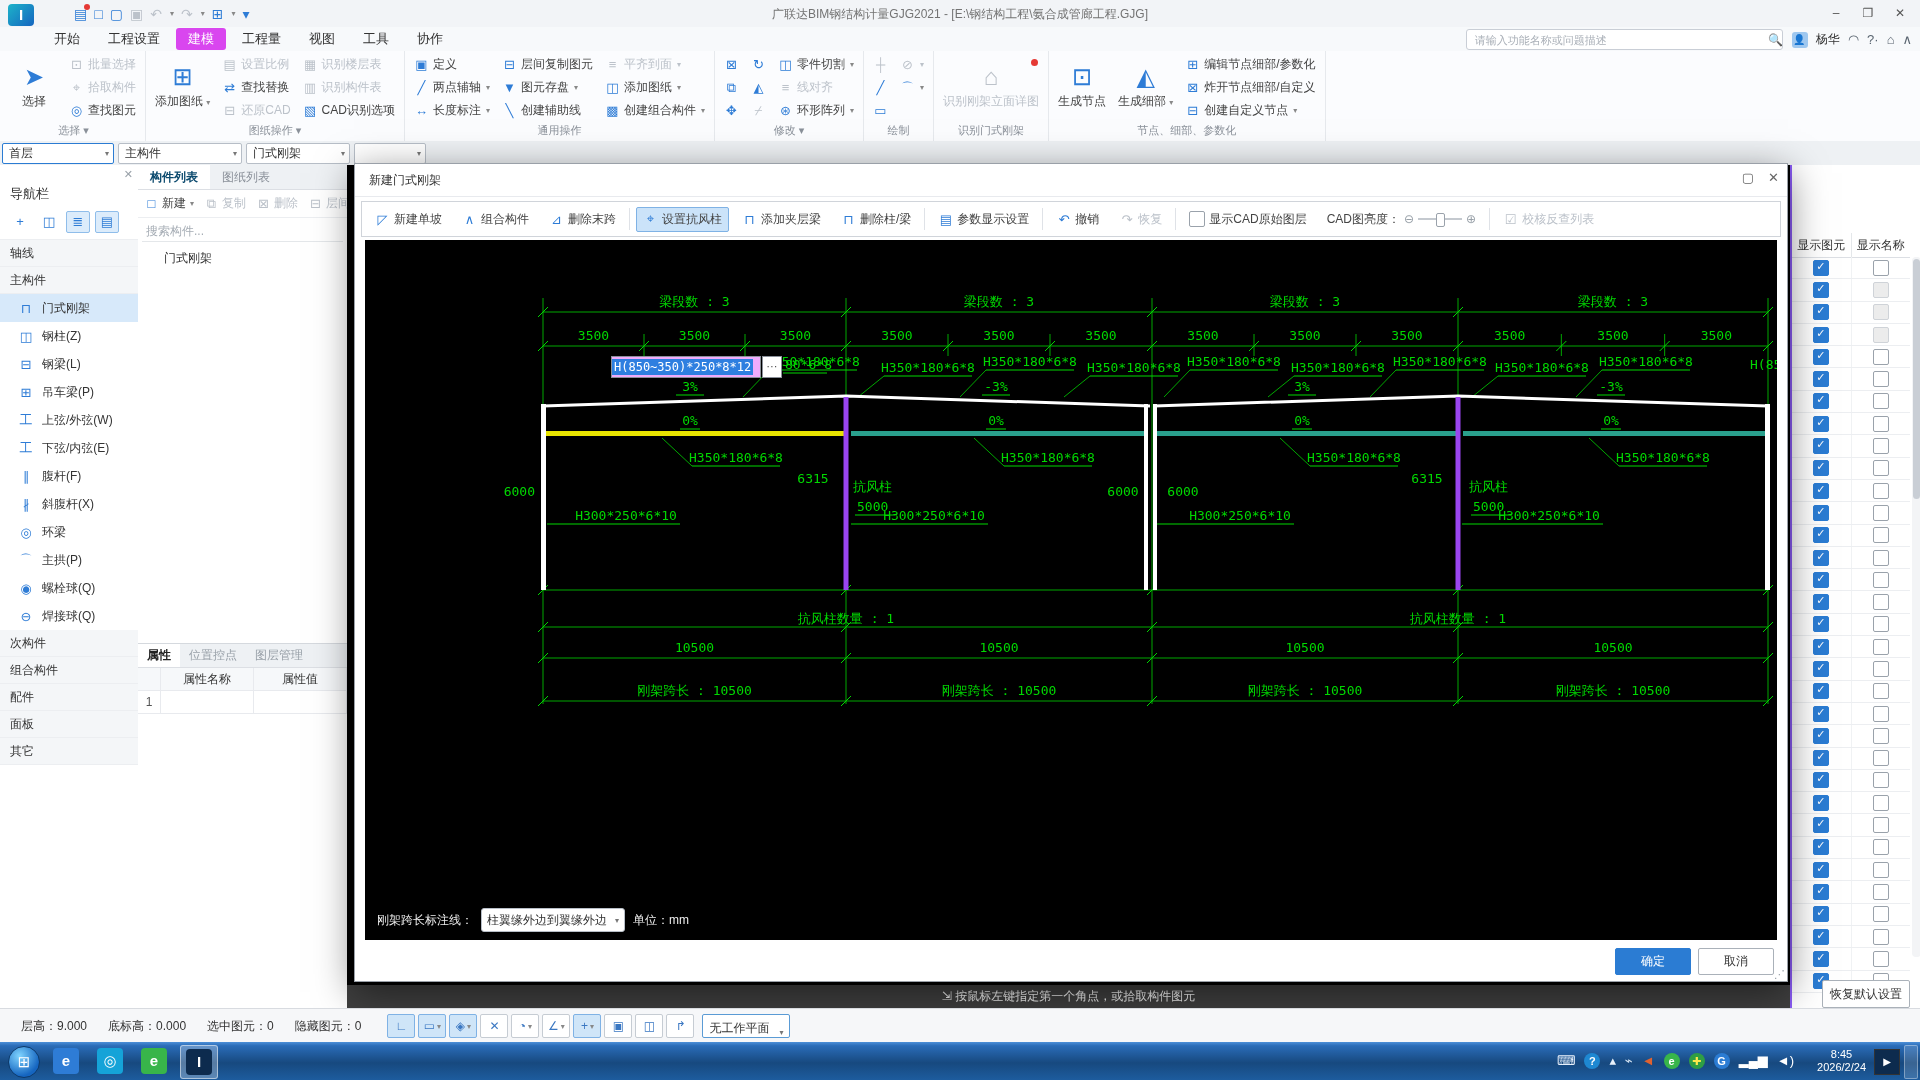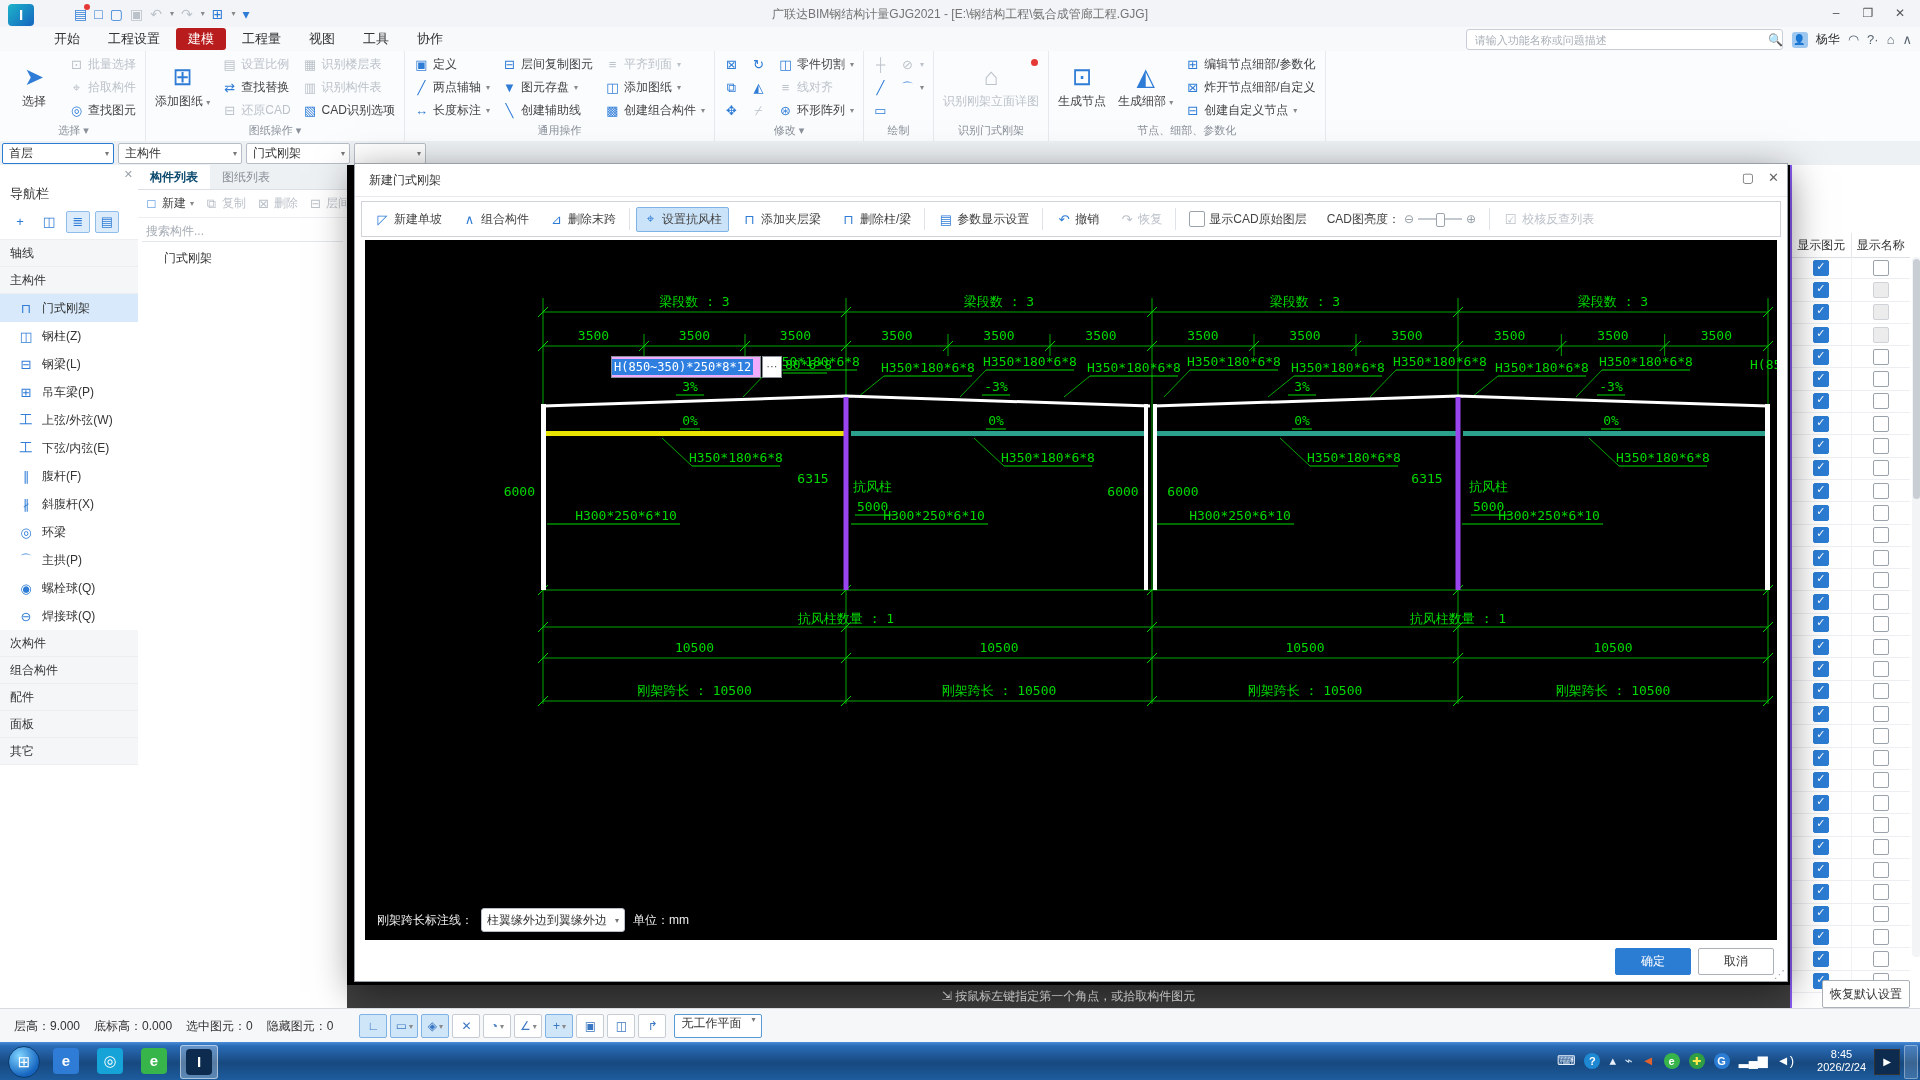--- a/index.html
+++ b/index.html
@@ -10,21 +10,21 @@
   .qat{display:flex;align-items:center;gap:7px;margin-left:34px}
   .qat .qi{position:relative;font-size:14px;color:#2e7cd6;cursor:default}
   .qat .qi.dis{color:#c0c6cd}
   .qat .dot{position:absolute;right:-3px;top:-2px;width:6px;height:6px;border-radius:50%;background:#e53935}
   #win-title{position:absolute;left:50%;transform:translateX(-50%);top:6px;font-size:12px;color:#737373;white-space:nowrap}
   #win-ctrls{position:absolute;right:6px;top:3px;display:flex;gap:4px}
   #win-ctrls span{width:28px;height:20px;text-align:center;line-height:20px;color:#555;font-size:12px}
   
   #tabbar{position:absolute;left:0;top:27px;width:1920px;height:24px;background:#f7f9fb;display:flex;align-items:center}
   .tab{padding:2px 12px;margin:0 2px;font-size:13px;color:#333}
-  .tab.active{background:#b91c1c;color:#fff;border-radius:3px}
+  .tab.active{background:#d946ef;color:#fff;border-radius:3px}
   #tab-right{position:absolute;right:8px;top:2px;display:flex;align-items:center;gap:8px}
   #func-search{width:285px;height:19px;border:1px solid #c9ced6;border-radius:3px;background:#fff;font-size:11px;padding:0 22px 0 8px;color:#333}
   #func-search::placeholder{color:#aab0b8}
   #search-mag{margin-left:-22px;color:#98a0a8;font-size:12px}
   .tbi{color:#5a6570;font-size:13px}
   #avatar{width:16px;height:16px;border-radius:3px;background:#9ec7ef;color:#fff;text-align:center;line-height:16px;font-size:10px}
   
   #ribbon{position:absolute;left:0;top:51px;width:1920px;height:90px;background:#fbfcfe;border-bottom:1px solid #dfe3e8;display:flex;padding-left:2px}
   .rgroup{display:flex;flex-direction:column;padding:2px 9px 0;border-right:1px solid #e6e9ed;position:relative}
   .rbody{display:flex;gap:12px;flex:1;align-items:stretch}
@@ -108,25 +108,25 @@
   .fbtn{position:absolute;top:7px;width:74px;height:25px;border-radius:2px;font-size:12px;text-align:center;line-height:25px}
   #ok-btn{right:96px;background:#2b7cd3;color:#fff;border:1px solid #2b7cd3}
   #cancel-btn{right:13px;background:#fff;color:#333;border:1px solid #aab1b9}
   #grip{position:absolute;right:2px;bottom:0px;color:#98a0a8;font-size:11px}
   
   #edit-box{position:absolute;left:246px;top:116px;width:148px;height:20px;background:#f0abfc;border:1px solid #8a9099;display:flex;align-items:center}
   #edit-sel{background:#2e7fe0;color:#fff;font-family:"DejaVu Sans Mono",monospace;font-size:12px;padding:1px 2px;white-space:nowrap}
   #edit-btn{position:absolute;left:150px;top:-1px;width:18px;height:20px;background:#fff;border:1px solid #8a9099;color:#555;text-align:center;line-height:18px;font-size:11px}
   
   #status{position:absolute;left:0;top:1008px;width:1920px;height:34px;background:#f6f7f9;border-top:1px solid #d8dbe0;display:flex;align-items:center;font-size:12px;color:#333}
-  .sf{margin-left:14px;white-space:nowrap}
+  .sf{margin-left:21px;white-space:nowrap}
   #stools{display:flex;gap:3px;margin-left:26px}
   .sti{min-width:22px;height:22px;border:1px solid #c6ccd3;border-radius:2px;background:#fff;display:flex;align-items:center;justify-content:center;gap:1px;color:#3a77c2;font-size:12px;padding:0 2px}
   .sti.on{background:#cfe5f8;border-color:#7fb2e5}
-  #workplane{margin-left:8px;height:22px;border:1px solid #5a9bd5;border-radius:2px;background:#fff;display:flex;align-items:flex-start;padding:0 6px;gap:10px}
+  #workplane{margin-left:8px;height:22px;border:1px solid #5a9bd5;border-radius:2px;background:#fff;display:flex;align-items:flex-end;padding:0 6px;gap:10px}
   
   #taskbar{position:absolute;left:0;top:1042px;width:1920px;height:38px;background:linear-gradient(180deg,#4c8fd8 0%,#2a6cb8 10%,#17497f 55%,#1d5c9e 100%)}
   #orb{position:absolute;left:8px;top:4px;width:30px;height:30px;border-radius:50%;background:radial-gradient(circle at 35% 30%,#7fd4ff,#1565c0 70%);border:1px solid #0d3a6b;color:#fff;text-align:center;line-height:30px;font-size:15px}
   #apps{position:absolute;left:48px;top:3px;display:flex;gap:8px}
   .app{width:36px;height:32px;border-radius:3px;display:flex;align-items:center;justify-content:center}
   .app.active{background:rgba(255,255,255,.28);border:1px solid rgba(255,255,255,.5)}
   .appic{width:26px;height:26px;border-radius:4px;color:#fff;font-weight:bold;text-align:center;line-height:26px;font-size:15px}
   #tray{position:absolute;right:54px;top:0;height:38px;display:flex;align-items:center;gap:9px}
   .tico{font-size:13px;line-height:16px}
   .tico.badge{width:16px;height:16px;border-radius:50%;text-align:center;font-size:11px;font-weight:bold}
@@ -519,20 +519,39 @@
       </div>
       <div class="cti dis">
         <span class="icn">⊟</span>
         <span>层间复制构件</span>
       </div>
     </div>
   <div id="comp-search">搜索构件...</div>
   <div id="comp-tree">
       <div class="tree-i">门式刚架</div>
     </div>
+  <div id="props">
+    <div id="prop-tabs">
+        <div class="ptab active">属性</div>
+        <div class="ptab">位置控点</div>
+        <div class="ptab">图层管理</div>
+      </div>
+    <div id="prop-table">
+        <div class="prow phead">
+          <div class="pc n"></div>
+          <div class="pc a">属性名称</div>
+          <div class="pc b">属性值</div>
+        </div>
+        <div class="prow">
+          <div class="pc n">1</div>
+          <div class="pc a"></div>
+          <div class="pc b"></div>
+        </div>
+      </div>
+  </div>
 </div>
 
 <div id="maincanvas">
   <div id="hintbar">
     <span>⇲</span>
     <span>按鼠标左键指定第一个角点，或拾取构件图元</span>
   </div>
 </div>
 
 <div id="disp">

